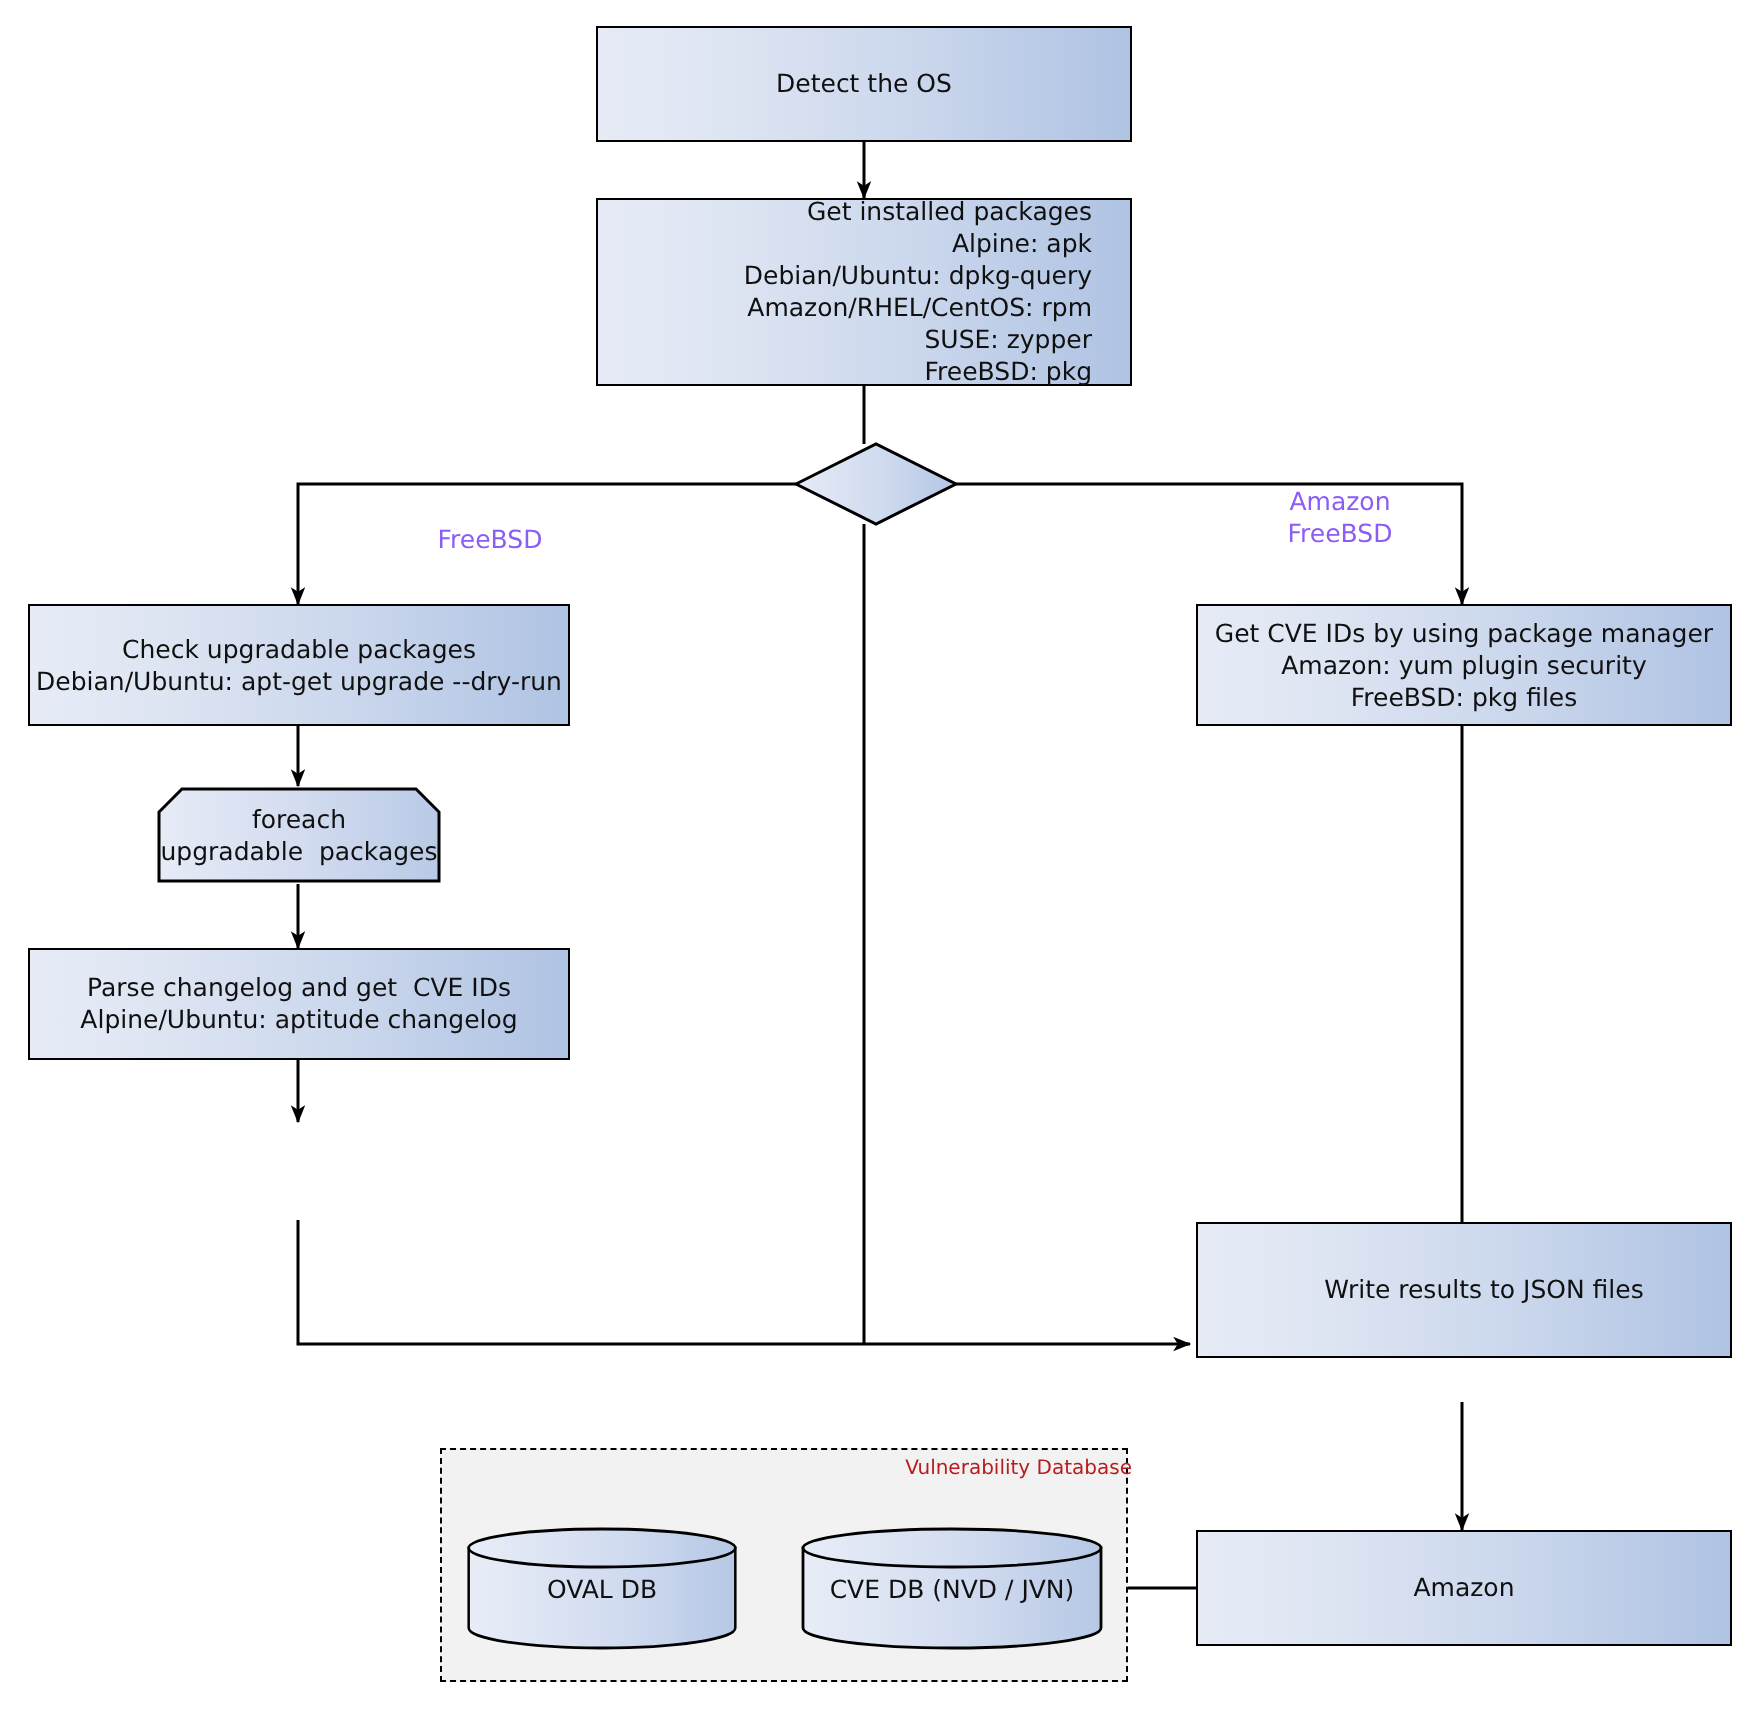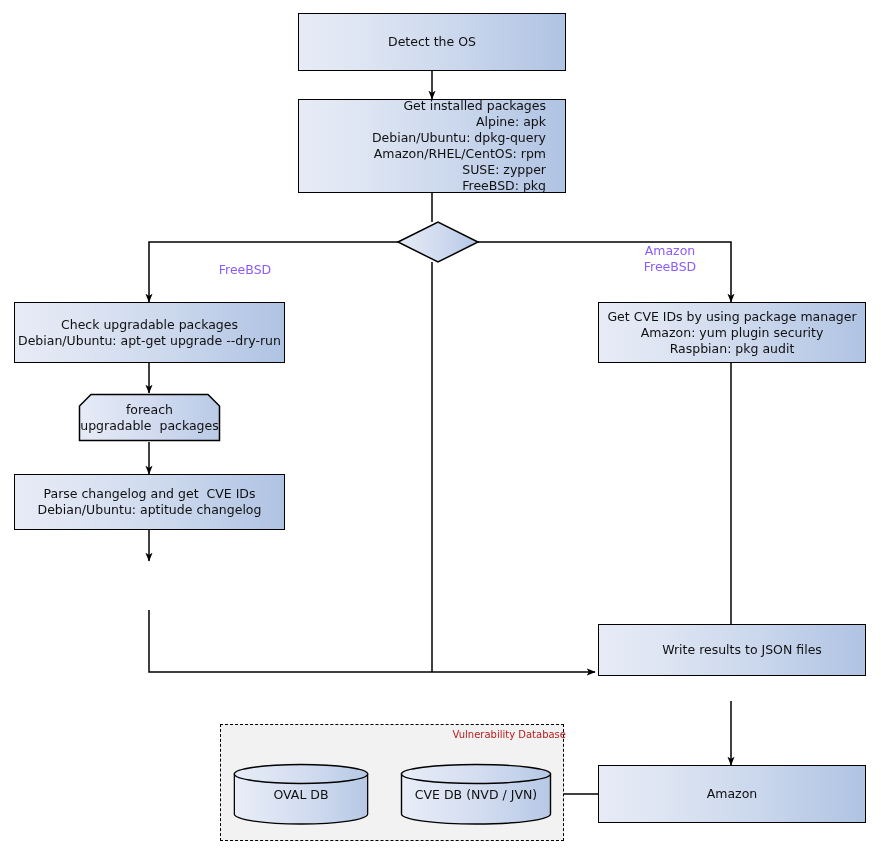--- a/index.html
+++ b/index.html
@@ -107,28 +107,28 @@
           <stop offset="100%" stop-color="#b9cae6"></stop>
         </linearGradient>
       </defs>
       <path d="M1.5,47.5 L1.5,13 L13,1.5 L130,1.5 L141.5,13 L141.5,47.5 Z" fill="url(#gloop1)" stroke="#000000" stroke-width="1.5"></path>
     </svg>
     <div class="looptext">foreach
 upgradable  packages</div>
   </div>
 
   <div class="node rect" style="left:14px;top:474px;width:271px;height:56px;">Parse changelog and get  CVE IDs
-Debian/Ubuntu: aptitude changelog</div>
+Alpine/Ubuntu: aptitude changelog</div>
 
 
   <div class="node rect" style="left:598px;top:302px;width:268px;height:61px;">Get CVE IDs by using package manager
 Amazon: yum plugin security
-Raspbian: pkg audit</div>
+FreeBSD: pkg files</div>
 
-  <div class="node rect" style="left:598px;top:624px;width:268px;height:52px;padding-left:20px;">Write results to JSON files</div>
+  <div class="node rect" style="left:598px;top:611px;width:268px;height:68px;padding-left:20px;">Write results to JSON files</div>
 
   <div class="node rect" style="left:598px;top:765px;width:268px;height:58px;">Amazon</div>
 
   <div class="group" style="left:220px;top:724px;width:344px;height:117px;"></div>
   <div class="group-title" style="left:390px;top:729px;width:176px;text-align:right;">Vulnerability Database</div>
 
   <div class="cyl" style="left:233px;top:763px;width:136px;height:62px;">
     <svg class="cylsvg" viewBox="0 0 152 62" preserveAspectRatio="none" xmlns="http://www.w3.org/2000/svg">
       <defs>
         <linearGradient id="gcyl1" x1="0" y1="0" x2="1" y2="0">

